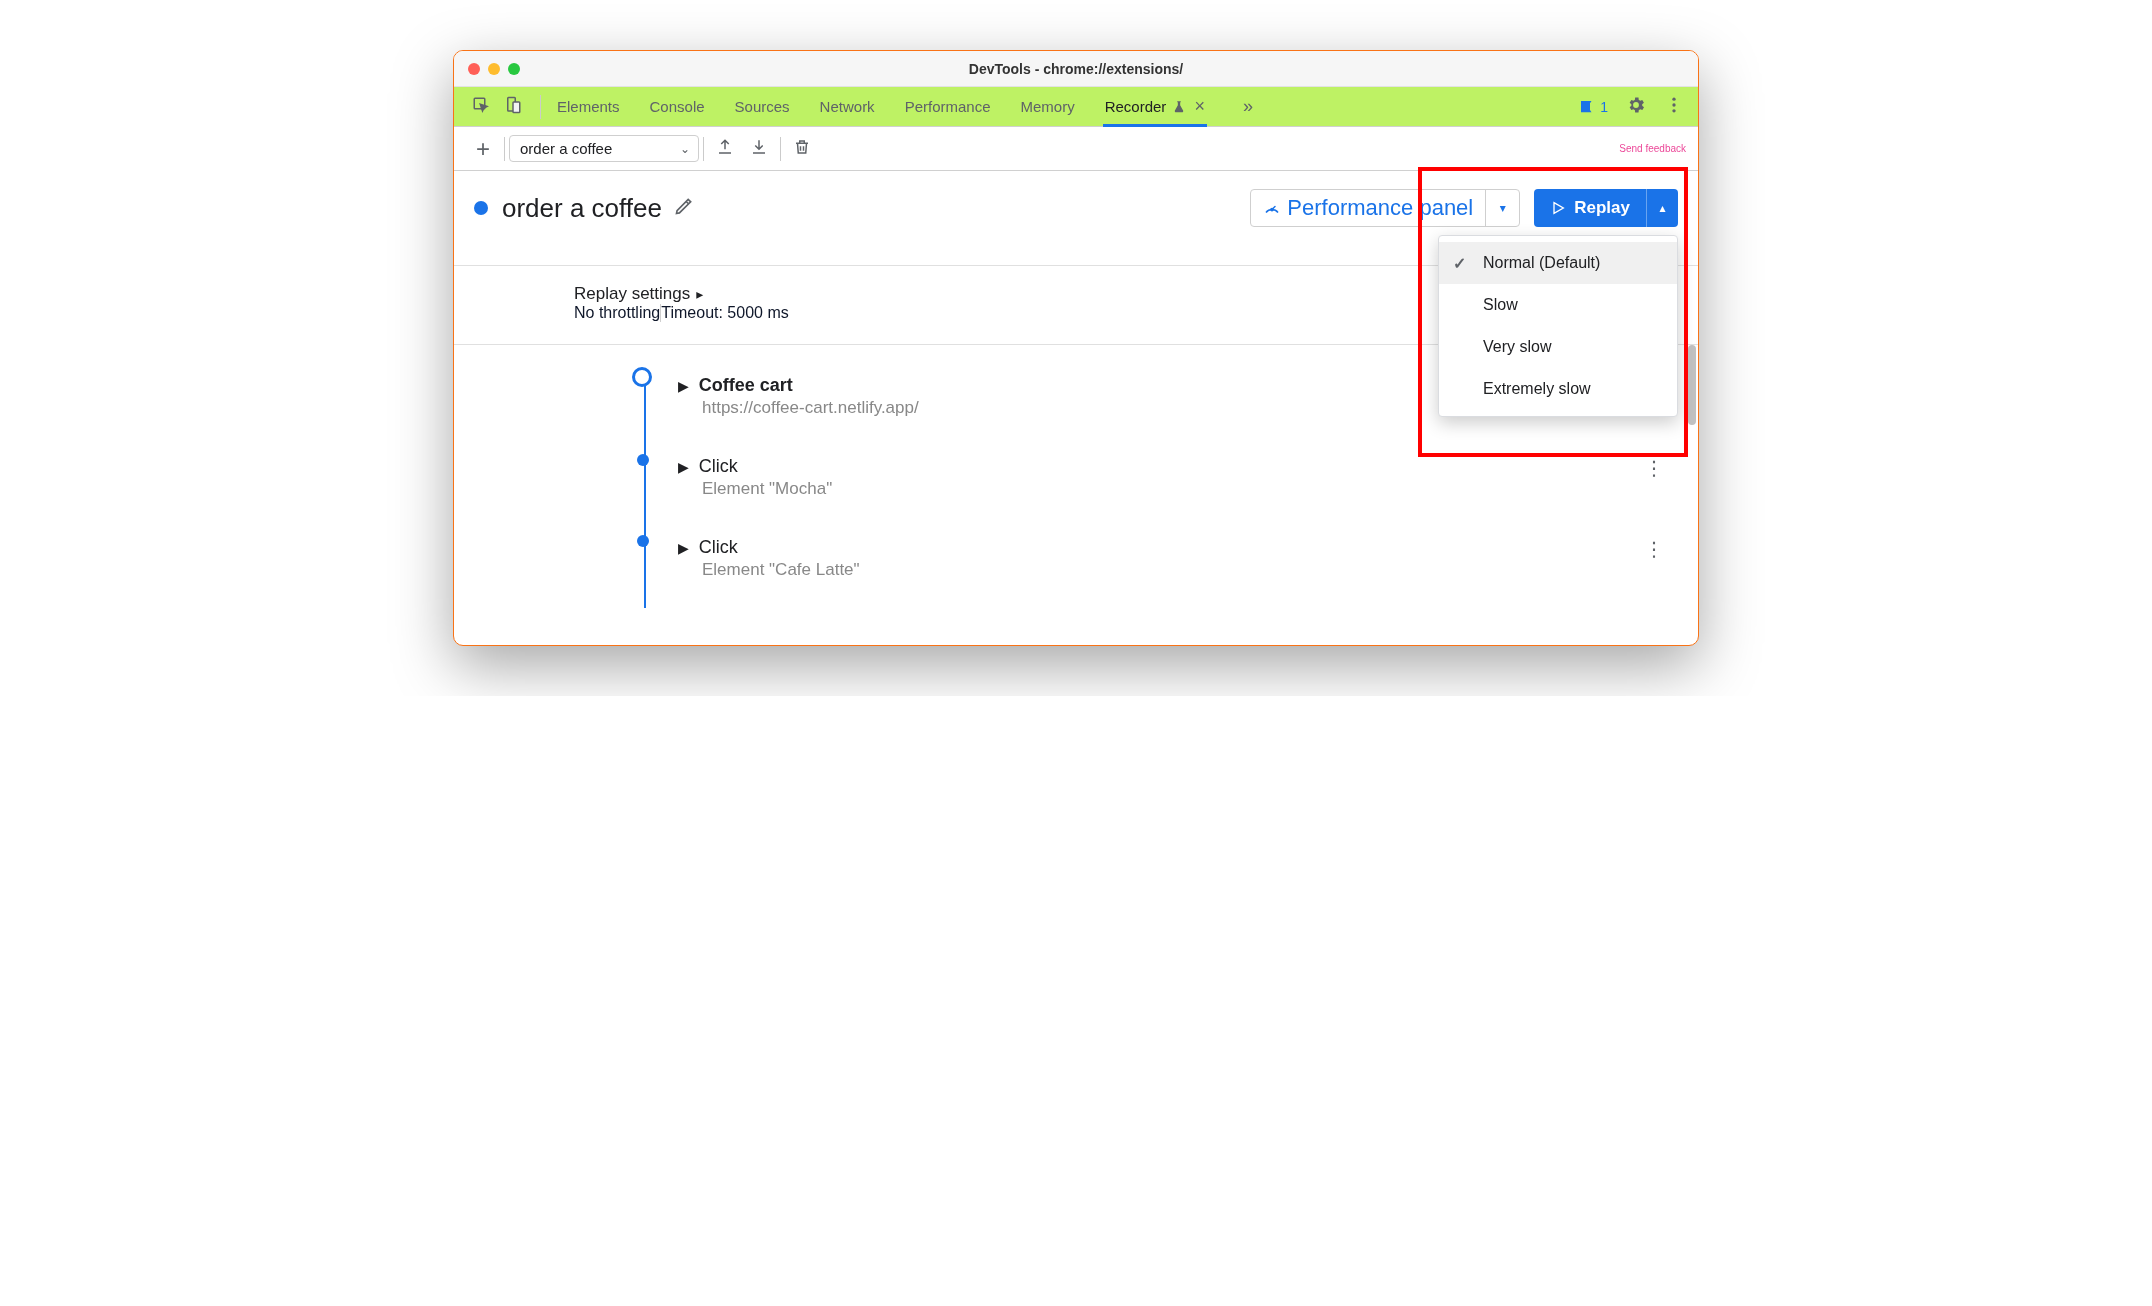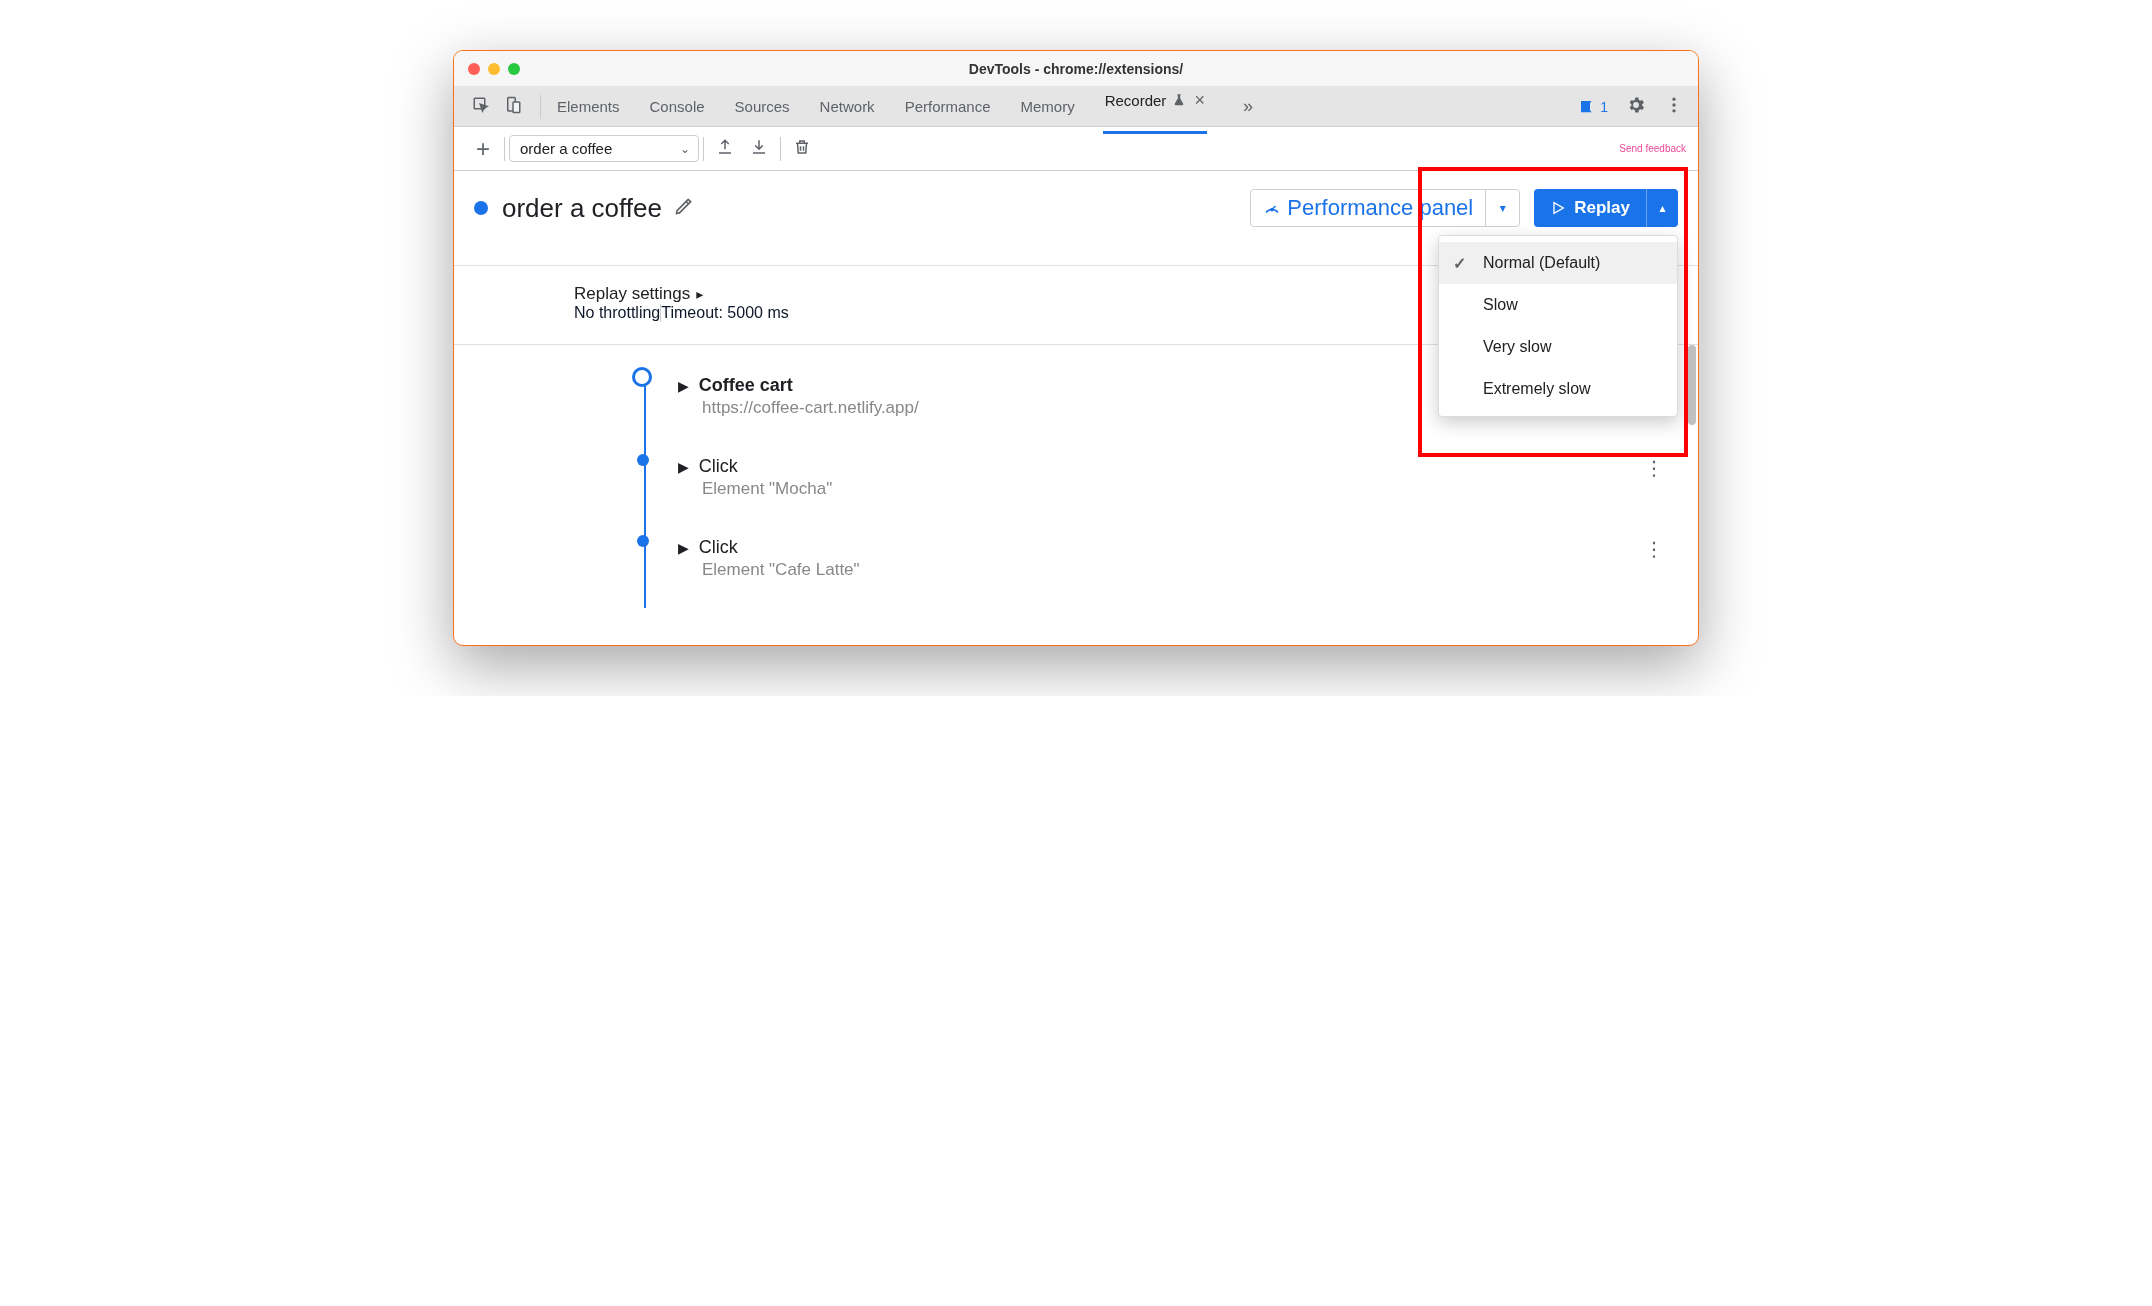--- a/index.html
+++ b/index.html
@@ -33,32 +33,32 @@
   .dot.red { background: #ff5f57; }
   .dot.yellow { background: #febc2e; }
   .dot.green { background: #28c840; }
   .titlebar .title {
     position: absolute; left: 0; right: 0; text-align: center;
     font-weight: 600; font-size: 14px; color: #333;
   }
   
   .tabstrip {
     height: 40px;
-    background: #e5e5e5;
+    background: #bef264;
     display: flex;
     align-items: center;
     border-bottom: 1px solid #d0d0d0;
     padding-left: 4px;
   }
   .tabstrip .tool-icons { display:flex; align-items:center; gap:14px; padding:0 14px; color:#5f6368; }
   .tabstrip .tool-icons svg { width:18px; height:18px; }
   .vsep { width:1px; height:24px; background:#cbcbcb; margin: 0 4px; }
   .tabs { display:flex; align-items:center; gap: 26px; padding-left: 10px; flex:1; }
   .tab { font-size: 15px; color:#5f6368; cursor:pointer; padding: 10px 2px; display:flex; align-items:center; gap:6px; }
-  .tab.active { color:#202124; border-bottom: 3px solid #1a73e8; padding-bottom:20px; }
+  .tab.active { color:#202124; border-bottom: 3px solid #1a73e8; padding-bottom:7px; }
   .tab .flask { width:14px; height:14px; }
   .tab .x { font-size:18px; color:#5f6368; margin-left:2px; }
   .more { color:#5f6368; font-size:18px; padding:0 10px; cursor:pointer; }
   .right-icons { display:flex; align-items:center; gap:18px; padding-right:14px; color:#5f6368; }
   .issue-badge { display:flex; align-items:center; gap:4px; color:#1a73e8; font-size:14px; }
   .issue-badge svg { width:18px; height:18px; fill:#1a73e8; }
   .gear, .vdots { cursor:pointer; color:#5f6368; }
   .gear svg, .vdots svg { width:20px; height:20px; }
   
   .toolbar {

